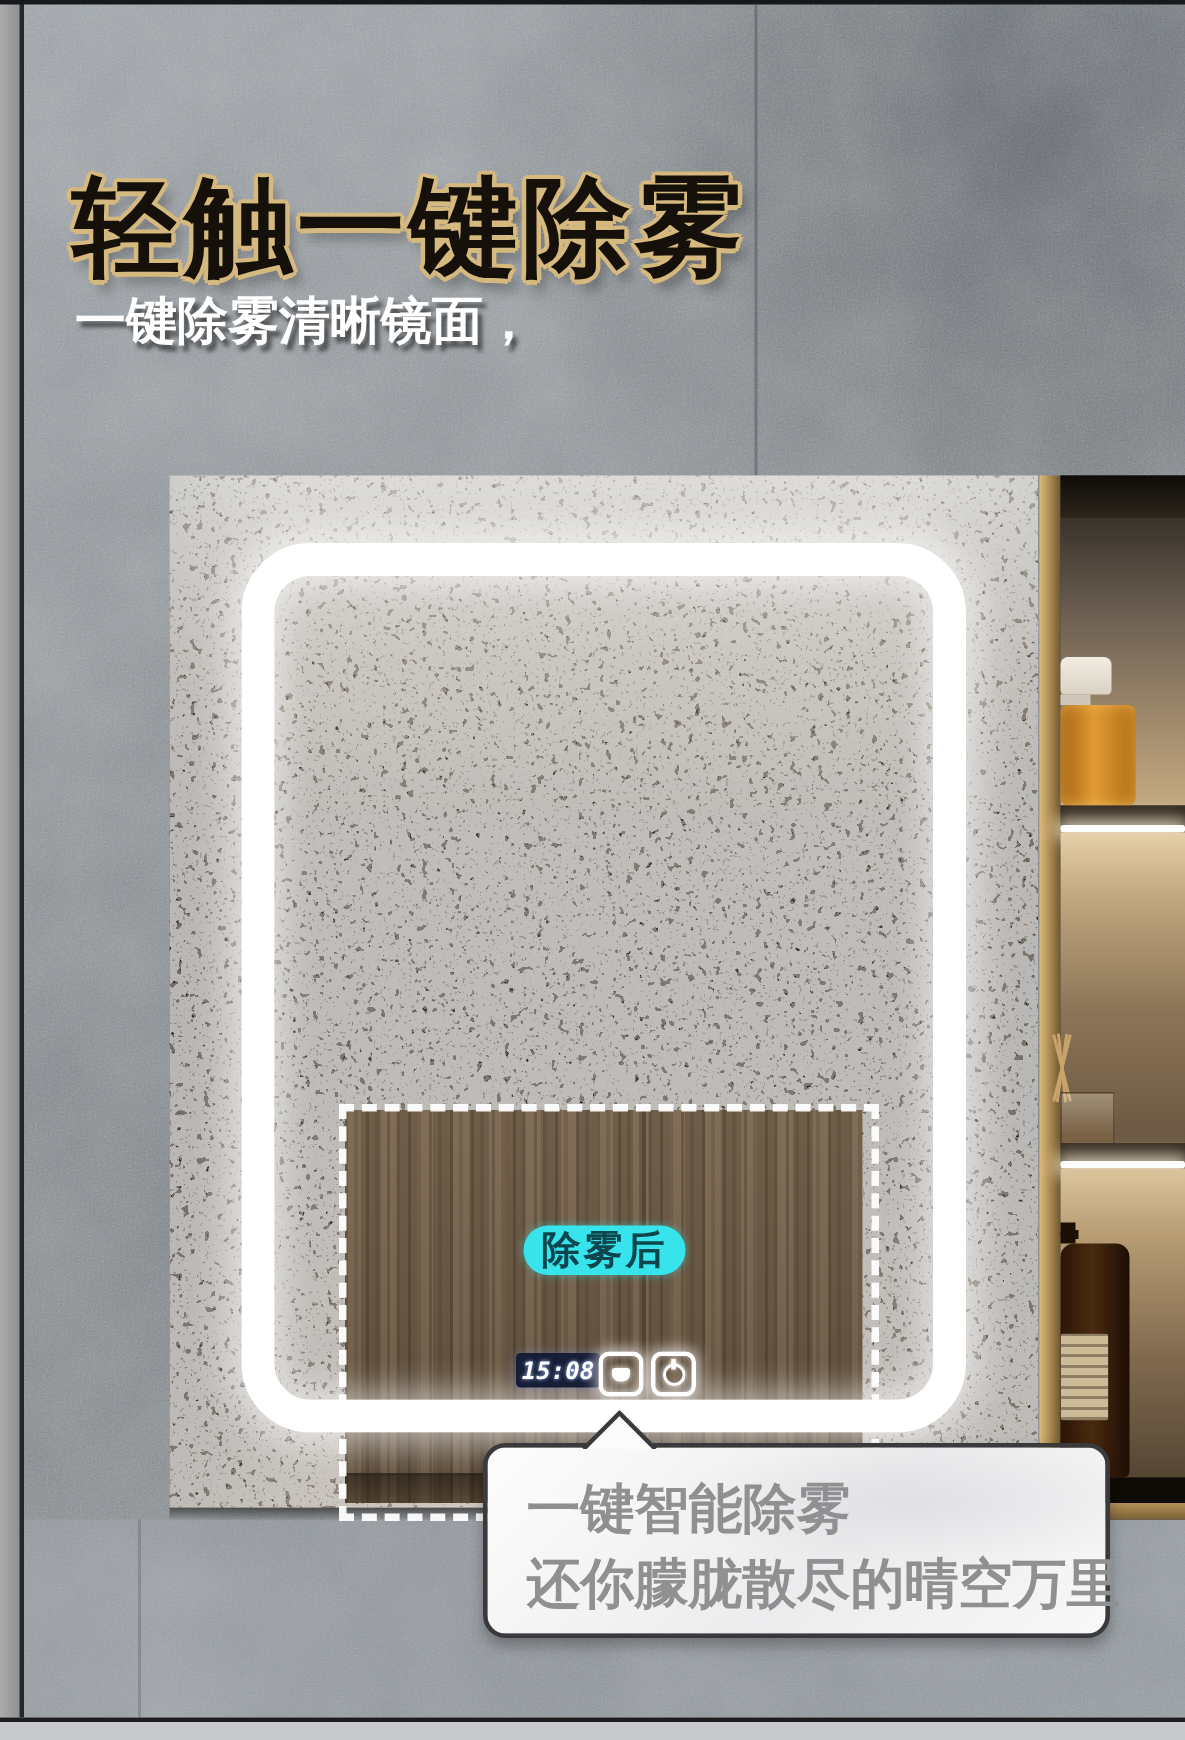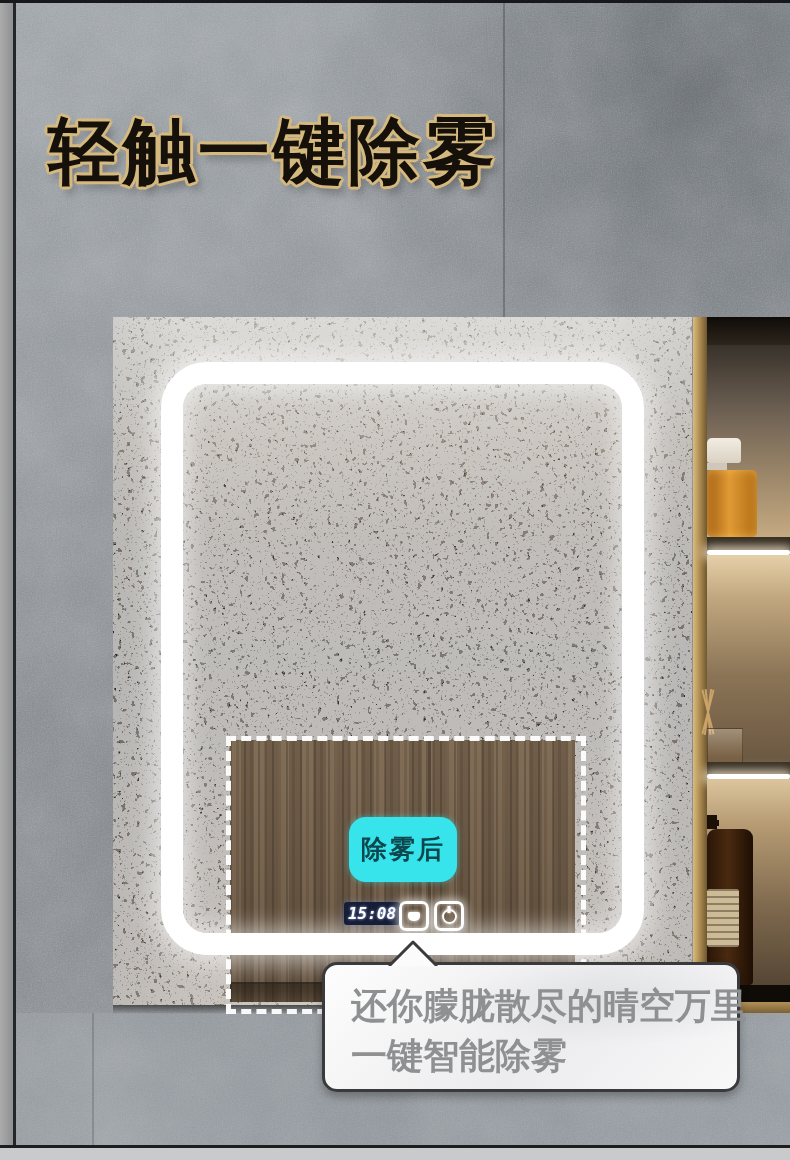--- a/index.html
+++ b/index.html
@@ -48,21 +48,21 @@
   .wood::after{content:"";position:absolute;left:0;right:0;bottom:0;height:18px;
     border-top:2px solid rgba(25,18,10,.6);
     background:linear-gradient(180deg,rgba(20,14,8,.50),rgba(60,48,35,.30));}
   .led{position:absolute;left:48px;top:45px;right:48px;bottom:50px;z-index:3;
     border:22px solid #ffffff;border-radius:46px;
     box-shadow:0 0 24px 9px rgba(255,255,255,.55), inset 0 0 20px 7px rgba(255,255,255,.50);}
   .dashed{position:absolute;left:113px;top:419px;width:350px;height:268px;z-index:5;
     border:5px dashed rgba(255,255,255,.95);}
   .defog-pill{position:absolute;left:236px;top:500px;min-width:88px;height:33px;z-index:6;
     background:#38e4ec;border-radius:17px;color:#0d474d;font-size:26px;font-weight:700;
-    display:flex;align-items:center;justify-content:center;letter-spacing:2px;padding:16px 10px;
+    display:flex;align-items:center;justify-content:center;letter-spacing:2px;padding:0 10px;
     box-shadow:0 0 6px rgba(56,228,236,.5);}
   .clock{position:absolute;left:231px;top:585px;width:56px;height:23px;z-index:6;
     background:#161d36;border-radius:3px;color:#ffffff;font-family:"DejaVu Sans Mono",monospace;
     font-style:italic;font-weight:700;font-size:16px;display:flex;align-items:center;justify-content:center;
     text-shadow:0 0 3px #aac4ff;box-shadow:0 0 7px rgba(130,160,255,.35);}
   .touch-btn{position:absolute;top:584px;width:24px;height:24px;z-index:6;
     border:3px solid #fff;border-radius:7px;display:flex;align-items:center;justify-content:center;
     box-shadow:0 0 9px 2px rgba(255,255,255,.65), inset 0 0 5px rgba(255,255,255,.55);}
   .btn-defog{left:286px;} .btn-power{left:321px;}
   .defog-glyph{width:12px;height:9px;background:#fff;border-radius:2px 2px 5px 5px;box-shadow:0 0 4px #fff;}
@@ -145,20 +145,21 @@
   <div class="seam-v seam-1"></div>
   <div class="seam-v seam-2"></div>
   <div class="counter-tint"></div>
 
   <div class="top-line"></div>
   <div class="left-strip"></div>
   <div class="bottom-strip"></div>
 
   <div class="title">轻触一键除雾</div>
   <div class="subtitle">
+    <div>一键除雾清晰镜面，</div>
   </div>
 
   <div class="cabinet">
     <div class="cab-frame"></div>
     <div class="cab-inner">
       <div class="cab-ceiling"></div>
       <div class="cab-sec1"></div>
       <div class="perfume-cap"></div>
       <div class="perfume-neck"></div>
       <div class="perfume-body"></div>
@@ -208,17 +209,17 @@
     <div class="touch-btn btn-power">
       <span class="power-glyph"></span>
     </div>
   </div>
   <div class="mirror-shadow"></div>
 
   <svg class="callout-tri" width="54" height="28">
     <path d="M3 28 L27 4 L51 28" fill="#fbfbfb" stroke="#3a3a3c" stroke-width="3" stroke-linejoin="round"></path>
   </svg>
   <div class="callout-box">
+    <div class="callout-line">一键智能除雾</div>
     <div class="callout-line">还你朦胧散尽的晴空万里</div>
-    <div class="callout-line">一键智能除雾</div>
   </div>
 
 </div>
 
 </body></html>

